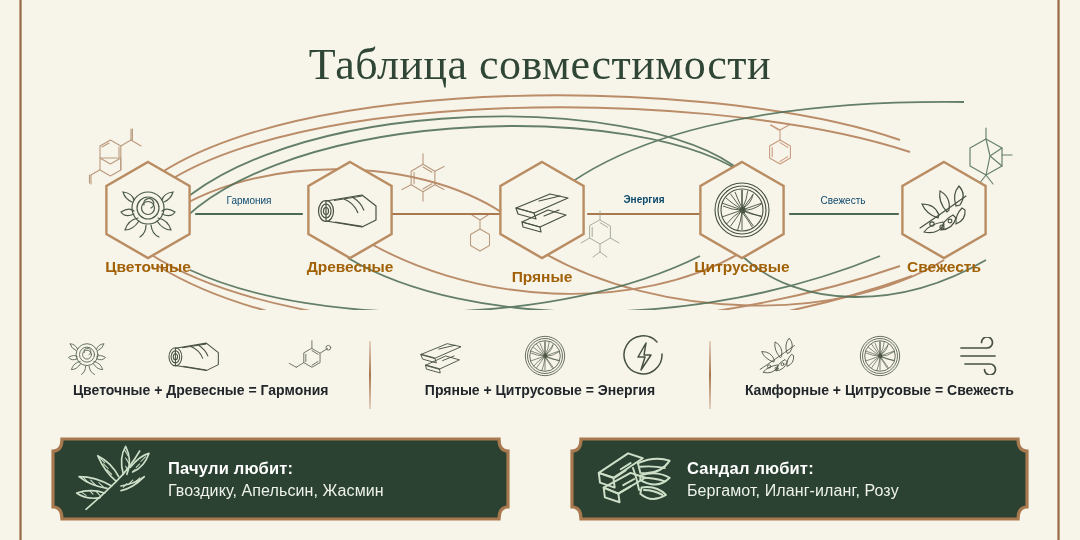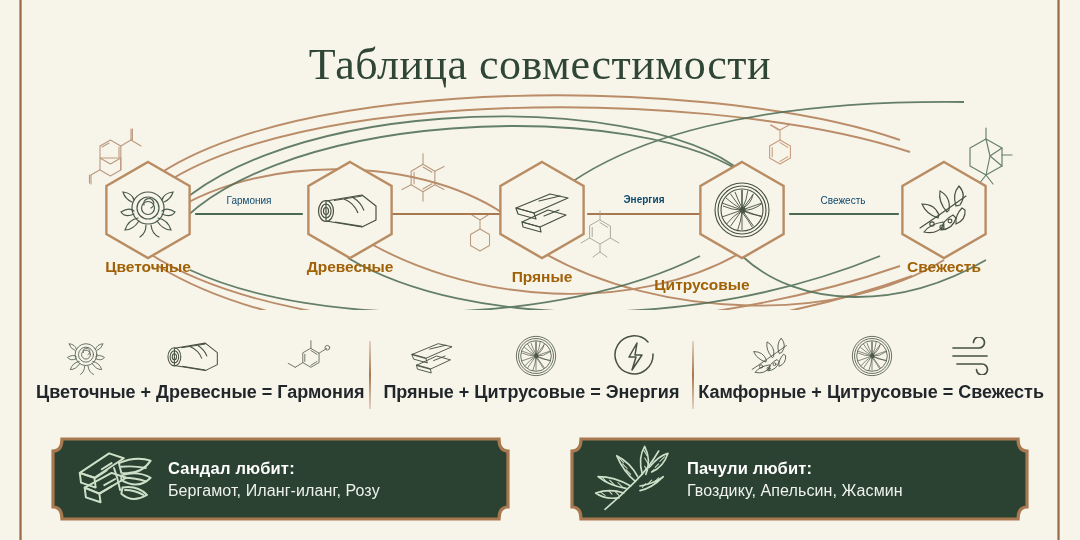--- a/index.html
+++ b/index.html
@@ -95,21 +95,21 @@
   .legend-icons {
     display: flex;
     align-items: center;
     justify-content: center;
     gap: 58px;
     height: 48px;
     margin-bottom: 2px;
   }
   .legend-icons.tight { gap: 54px; }
   .legend-text {
-    font-size: 18px;
+    font-size: 14px;
     font-weight: 700;
     color: #20262a;
     white-space: nowrap;
   }
   .legend-divider {
     width: 2px;
     align-self: center;
     height: 68px;
     background: linear-gradient(to bottom, #e4d3c0, #a8794f, #e4d3c0);
     flex: 0 0 2px;
@@ -408,21 +408,21 @@
       <g transform="translate(944,130)">
           <use href="#g-hex"></use>
           <use href="#g-sprig"></use>
         </g>
     </g>
   </svg>
 
   <div class="node-label" style="left:148px; top:258px;">Цветочные</div>
   <div class="node-label" style="left:350px; top:258px;">Древесные</div>
   <div class="node-label" style="left:542px; top:268px;">Пряные</div>
-  <div class="node-label" style="left:702px; top:258px;margin-top:18px;">Цитрусовые</div>
+  <div class="node-label" style="left:742px; top:258px;">Цитрусовые</div>
   <div class="node-label" style="left:944px; top:258px;">Свежесть</div>
 
   <div class="edge-label" style="left:249px; top:195px;">Гармония</div>
   <div class="edge-label" style="left:644px; top:194px;font-weight:bold;">Энергия</div>
   <div class="edge-label" style="left:843px; top:195px;">Свежесть</div>
 
   <div class="legend">
 
     <div class="legend-group">
       <div class="legend-icons">
@@ -494,49 +494,20 @@
             <path d="M-20,0 H14"></path>
             <path d="M-16,8 H9 a5.5,5.5 0 1,1 -5.5,5.5"></path>
           </g>
         </svg>
       </div>
       <div class="legend-text">Камфорные + Цитрусовые = Свежесть</div>
     </div>
   </div>
 
   <div class="cards">
-
-    <div class="card">
-      <svg class="card-svg" viewBox="0 0 461 86" preserveAspectRatio="none">
-        <path d="M3,15 Q12,15 12,3 L449,3 Q449,15 458,15 L458,71 Q449,71 449,83 L12,83 Q12,71 3,71 Z" fill="#2b4233" stroke="#a8794f" stroke-width="3.2"></path>
-      </svg>
-      <div class="card-inner">
-        <div class="card-icon">
-          <svg width="90" height="66" viewBox="-34 -26 72 54">
-            <g fill="none" stroke="#cfe0c9" stroke-width="1.6" stroke-linejoin="round" stroke-linecap="round">
-              <path d="M-26,-4 L-2,-20 L10,-16 L-14,0 Z"></path>
-              <path d="M-26,-4 L-25,4 L-13,8 L-14,0 Z"></path>
-              <path d="M-13,0 L-4,-6 M-8,-7 L0,-12"></path>
-              <path d="M-22,8 L0,-4 L12,0 L-10,13 Z"></path>
-              <path d="M-22,8 L-21,16 L-9,20 L-10,13 Z"></path>
-              <path d="M-10,13 L0,7 M-6,6 L3,1"></path>
-              <path d="M6,-12 q14,-6 26,-2 q-8,12 -24,10 Z"></path>
-              <path d="M8,-2 q14,-4 24,2 q-10,10 -24,2 Z"></path>
-              <path d="M9,8 q12,-2 20,6 q-12,7 -21,-1 Z"></path>
-              <path d="M8,-9 q10,-1 20,1 M10,0 q10,0 18,3 M11,10 q8,0 15,4"></path>
-              <path d="M2,-8 q3,8 5,18"></path>
-            </g>
-          </svg>
-        </div>
-        <div class="card-text">
-          <div class="card-title">Сандал любит:</div>
-          <div class="card-sub">Бергамот, Иланг-иланг, Розу</div>
-        </div>
-      </div>
-    </div>
 
     <div class="card">
       <svg class="card-svg" viewBox="0 0 461 86" preserveAspectRatio="none">
         <path d="M3,15 Q12,15 12,3 L449,3 Q449,15 458,15 L458,71 Q449,71 449,83 L12,83 Q12,71 3,71 Z" fill="#2b4233" stroke="#a8794f" stroke-width="3.2"></path>
       </svg>
       <div class="card-inner">
         <div class="card-icon">
           <svg width="86" height="70" viewBox="-34 -30 68 60">
             <g fill="none" stroke="#cfe0c9" stroke-width="1.4" stroke-linejoin="round" stroke-linecap="round">
               <path d="M-24,26 Q-10,14 2,2 Q14,-10 22,-24"></path>
@@ -557,14 +528,43 @@
             </g>
           </svg>
         </div>
         <div class="card-text">
           <div class="card-title">Пачули любит:</div>
           <div class="card-sub">Гвоздику, Апельсин, Жасмин</div>
         </div>
       </div>
     </div>
 
+    <div class="card">
+      <svg class="card-svg" viewBox="0 0 461 86" preserveAspectRatio="none">
+        <path d="M3,15 Q12,15 12,3 L449,3 Q449,15 458,15 L458,71 Q449,71 449,83 L12,83 Q12,71 3,71 Z" fill="#2b4233" stroke="#a8794f" stroke-width="3.2"></path>
+      </svg>
+      <div class="card-inner">
+        <div class="card-icon">
+          <svg width="90" height="66" viewBox="-34 -26 72 54">
+            <g fill="none" stroke="#cfe0c9" stroke-width="1.6" stroke-linejoin="round" stroke-linecap="round">
+              <path d="M-26,-4 L-2,-20 L10,-16 L-14,0 Z"></path>
+              <path d="M-26,-4 L-25,4 L-13,8 L-14,0 Z"></path>
+              <path d="M-13,0 L-4,-6 M-8,-7 L0,-12"></path>
+              <path d="M-22,8 L0,-4 L12,0 L-10,13 Z"></path>
+              <path d="M-22,8 L-21,16 L-9,20 L-10,13 Z"></path>
+              <path d="M-10,13 L0,7 M-6,6 L3,1"></path>
+              <path d="M6,-12 q14,-6 26,-2 q-8,12 -24,10 Z"></path>
+              <path d="M8,-2 q14,-4 24,2 q-10,10 -24,2 Z"></path>
+              <path d="M9,8 q12,-2 20,6 q-12,7 -21,-1 Z"></path>
+              <path d="M8,-9 q10,-1 20,1 M10,0 q10,0 18,3 M11,10 q8,0 15,4"></path>
+              <path d="M2,-8 q3,8 5,18"></path>
+            </g>
+          </svg>
+        </div>
+        <div class="card-text">
+          <div class="card-title">Сандал любит:</div>
+          <div class="card-sub">Бергамот, Иланг-иланг, Розу</div>
+        </div>
+      </div>
+    </div>
+
   </div>
 </div>
 
 </body></html>

